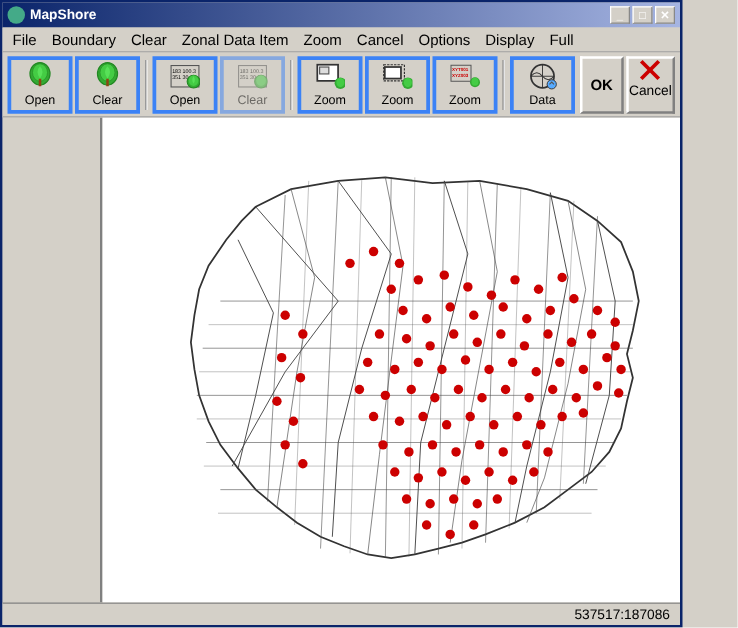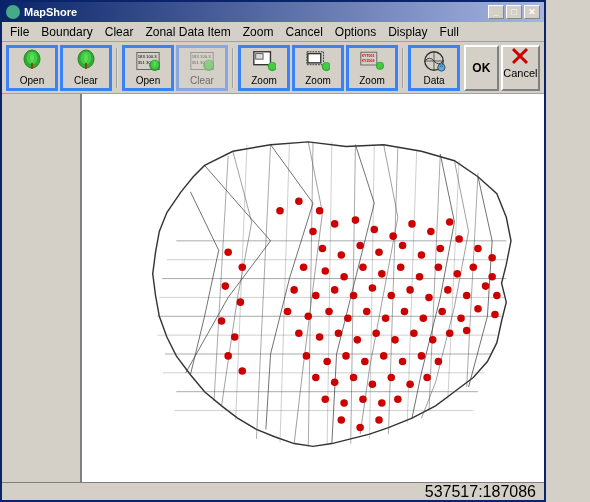--- a/index.html
+++ b/index.html
@@ -196,21 +196,21 @@
 
     
     .status-bar {
       height: 18px;
       background: #d4d0c8;
       border-top: 1px solid #808080;
       display: flex;
       align-items: center;
       justify-content: flex-end;
       padding: 0 8px;
-      font-size: 16px;
+      font-size: 11px;
       flex-shrink: 0;
     }
 
     .tool-label {
       font-size: 10px;
       color: #000;
       text-align: center;
     }
   </style>
 </head>

